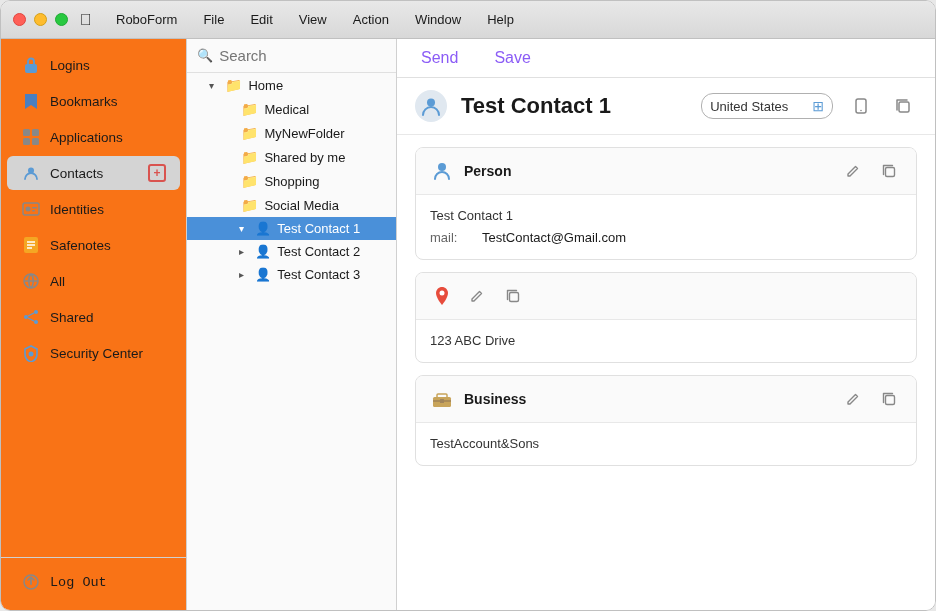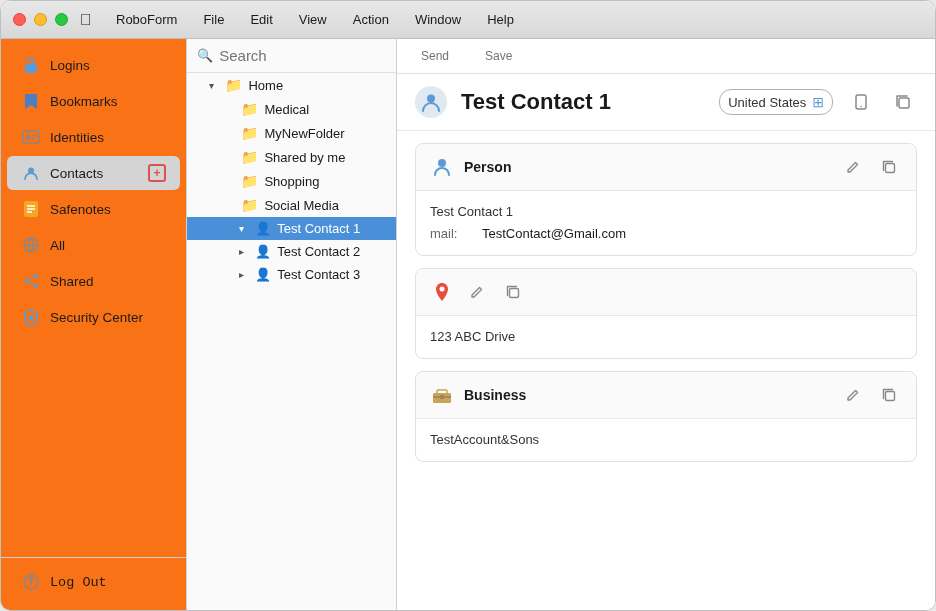--- a/index.html
+++ b/index.html
@@ -180,22 +180,22 @@
       overflow: hidden;
     }
     .detail-toolbar {
       display: flex;
       align-items: center;
       padding: 8px 16px;
       border-bottom: 1px solid #e0e0e0;
       gap: 20px;
     }
     .toolbar-btn {
-      font-size: 12px;
-      color: #737373;
+      font-size: 16px;
+      color: #8b5cf6;
       cursor: pointer;
       padding: 2px 8px;
     }
 
     .detail-header {
       display: flex;
       align-items: center;
       padding: 12px 18px;
       border-bottom: 1px solid #e8e8e8;
       gap: 14px;
@@ -217,21 +217,21 @@
       font-weight: 600;
       color: #1a1a1a;
       flex: 1;
     }
     .country-selector {
       display: flex;
       align-items: center;
       border: 1px solid #b0b0b0;
       border-radius: 12px;
       padding: 4px 8px;
-      gap: 6px;
+      gap: 24px;
       font-size: 13px;
       color: #333;
       background: white;
       cursor: pointer;
     }
     .country-chevron { color: #5b9bd5; font-size: 14px; }
     .header-icon-btn {
       width: 28px;
       height: 28px;
       display: flex;
@@ -346,42 +346,53 @@
 
       <div class="sidebar-item">
         <div class="icon">
           <svg width="16" height="18" viewBox="0 0 16 18">
             <path d="M2 2h12v15l-6-4-6 4V2z" fill="#4a7fc1"></path>
           </svg>
         </div>
         <span class="label">Bookmarks</span>
       </div>
 
+      <div class="sidebar-item">
+        <div class="icon">
+          <svg width="18" height="18" viewBox="0 0 18 18">
+            <rect x="1" y="1" width="7" height="7" rx="1.5" fill="#888"></rect>
+            <rect x="10" y="1" width="7" height="7" rx="1.5" fill="#888"></rect>
+            <rect x="1" y="10" width="7" height="7" rx="1.5" fill="#888"></rect>
+            <rect x="10" y="10" width="7" height="7" rx="1.5" fill="#888"></rect>
+          </svg>
+        </div>
+        <span class="label">Applications</span>
+      </div>
+
+      <div class="sidebar-item active">
+        <div class="icon">
+          <svg width="18" height="18" viewBox="0 0 18 18">
+            <circle cx="9" cy="6.5" r="3" fill="#5b9bd5"></circle>
+            <path d="M3 15c0-3.3 2.7-6 6-6s6 2.7 6 6" stroke="#5b9bd5" stroke-width="1.8" fill="none" stroke-linecap="round"></path>
+          </svg>
+        </div>
+        <span class="label">Contacts</span>
+        <div class="add-btn">+</div>
+      </div>
 
       <div class="sidebar-item">
         <div class="icon">
           <svg width="18" height="18" viewBox="0 0 18 18">
             <rect x="1" y="3" width="16" height="12" rx="2" fill="none" stroke="#888" stroke-width="1.5"></rect>
             <circle cx="6" cy="9" r="2.5" fill="#888"></circle>
             <rect x="10" y="7" width="5" height="1.5" rx="0.75" fill="#888"></rect>
             <rect x="10" y="10" width="3" height="1.5" rx="0.75" fill="#888"></rect>
           </svg>
         </div>
         <span class="label">Identities</span>
-      </div>
-
-      <div class="sidebar-item active">
-        <div class="icon">
-          <svg width="18" height="18" viewBox="0 0 18 18">
-            <circle cx="9" cy="6.5" r="3" fill="#5b9bd5"></circle>
-            <path d="M3 15c0-3.3 2.7-6 6-6s6 2.7 6 6" stroke="#5b9bd5" stroke-width="1.8" fill="none" stroke-linecap="round"></path>
-          </svg>
-        </div>
-        <span class="label">Contacts</span>
-        <div class="add-btn">+</div>
       </div>
 
       <div class="sidebar-item">
         <div class="icon">
           <svg width="16" height="18" viewBox="0 0 16 18">
             <rect x="1" y="1" width="14" height="16" rx="2" fill="#f5a623"></rect>
             <line x1="4" y1="6" x2="12" y2="6" stroke="white" stroke-width="1.5"></line>
             <line x1="4" y1="9" x2="12" y2="9" stroke="white" stroke-width="1.5"></line>
             <line x1="4" y1="12" x2="9" y2="12" stroke="white" stroke-width="1.5"></line>
           </svg>

